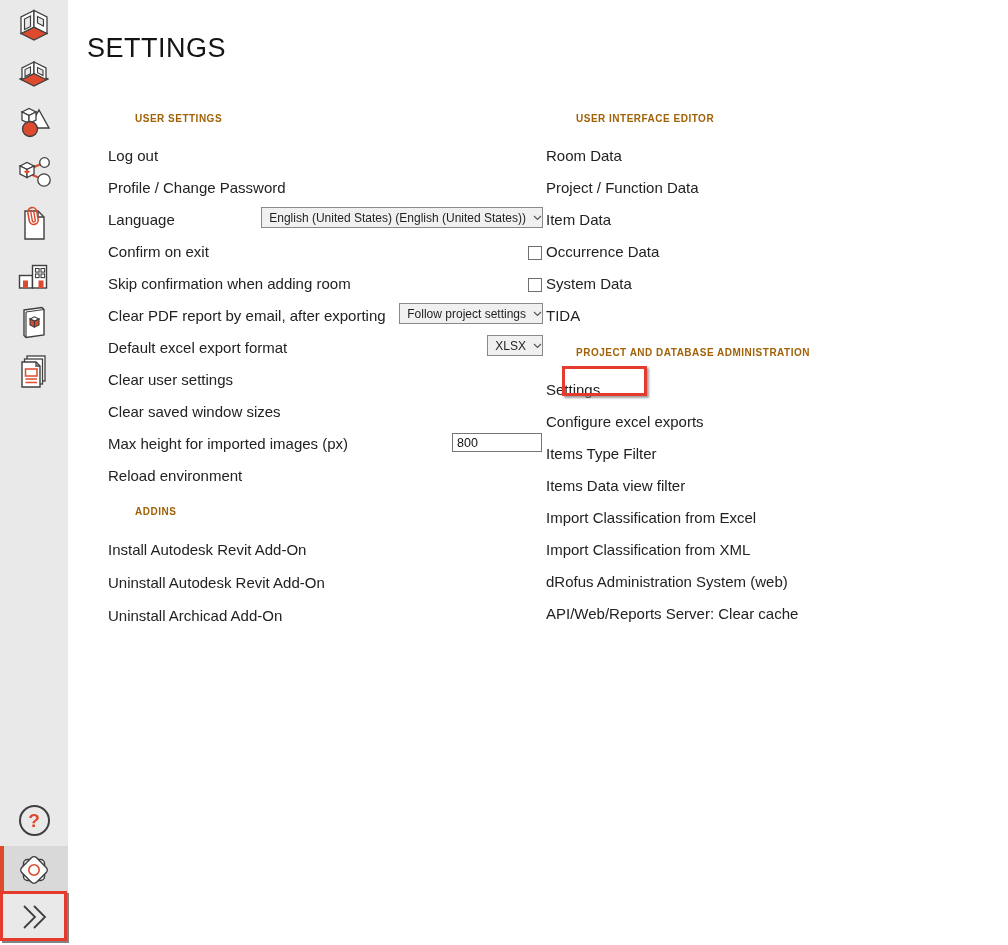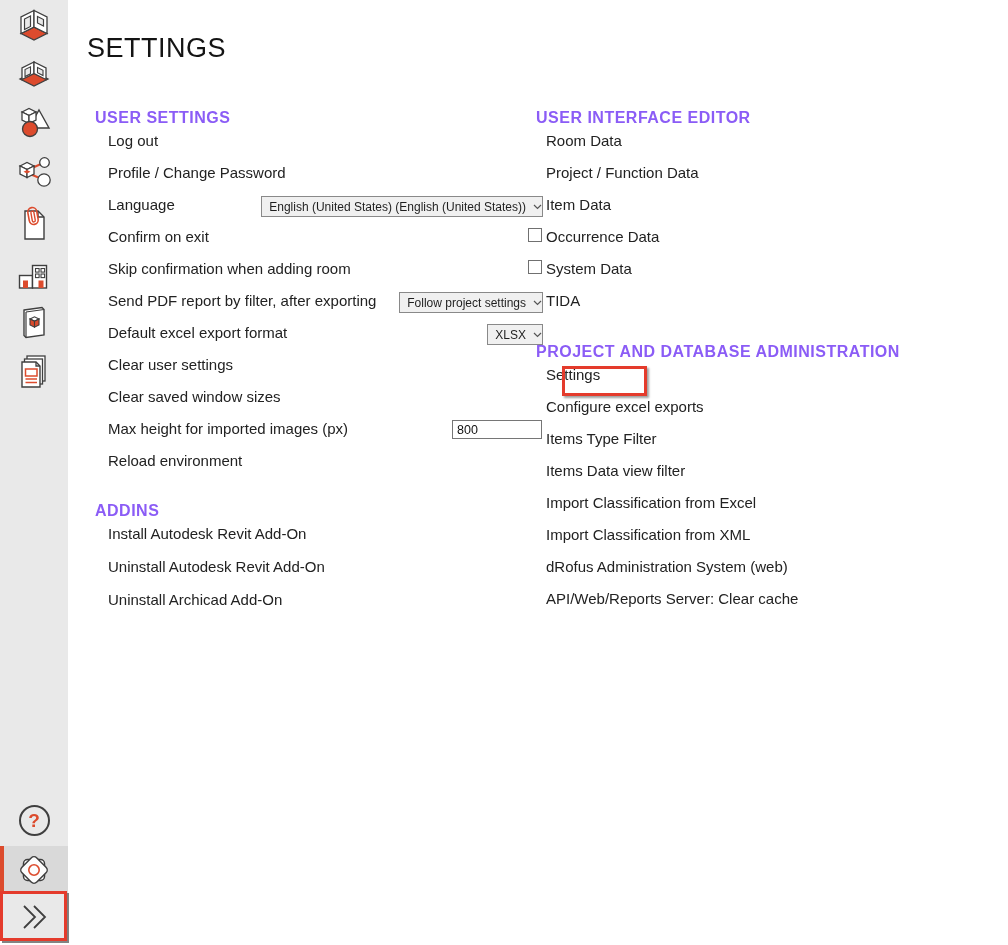--- a/index.html
+++ b/index.html
@@ -27,25 +27,25 @@
   .annotation-expand { left:0; top:891px; width:67px; height:50px; }
   .annotation-settings { left:562px; top:366px; width:85px; height:30px;
                          box-shadow:2px 2px 2px rgba(120,120,120,.7); }
 
   
   .page-title { position:absolute; left:87px; top:33px; font-size:27px; font-weight:400;
                 color:#141414; letter-spacing:.5px; }
   .col { position:absolute; top:104px; }
   .col-left  { left:95px;  width:448px; }
   .col-right { left:536px; width:430px; }
-  .sec-title { height:28px; display:flex; align-items:center; font-size:16px; font-weight:700;
-               color:#8b5cf6; letter-spacing:.5px; }
+  .sec-title { height:28px; display:flex; align-items:center; font-size:10px; font-weight:700;
+               color:#a16207; letter-spacing:.5px;margin-left:40px; }
   .sec-title.gap-sm { margin-top:13px; }
   .sec-title.gap-md { margin-top:14px; }
-  .row { height:32px; display:flex; align-items:flex-start; padding-left:13px; }
+  .row { height:32px; display:flex; align-items:flex-end; padding-left:13px; }
   .row-r { padding-left:10px; }
   .row-addin { height:33px; }
   .itm { font-size:15px; color:#222; cursor:pointer; white-space:nowrap; }
   .lbl { font-size:15px; color:#222; white-space:nowrap; }
 
   
   .dropdown { margin-left:auto; height:21px; display:flex; align-items:center;
               background:#f0f0f0; border:1px solid #898989; padding:0 0 0 7px;
               font-size:12px; color:#1f1f1f; cursor:pointer; white-space:nowrap; }
   .dropdown svg { margin-left:7px; }
@@ -199,21 +199,21 @@
     </div>
     <div class="row">
       <span class="lbl">Confirm on exit</span>
       <span class="checkbox"></span>
     </div>
     <div class="row">
       <span class="lbl">Skip confirmation when adding room</span>
       <span class="checkbox"></span>
     </div>
     <div class="row">
-      <span class="lbl">Send PDF report by filter, after exporting</span>
+      <span class="lbl">Clear PDF report by email, after exporting</span>
       <div class="dropdown">
         <span>Follow project settings</span>
         <svg width="9" height="6" viewBox="0 0 9 6">
             <polyline points="1,1 4.5,4.5 8,1" fill="none" stroke="#555" stroke-width="1.2"></polyline>
           </svg>
       </div>
     </div>
     <div class="row">
       <span class="lbl">Default excel export format</span>
       <div class="dropdown">

